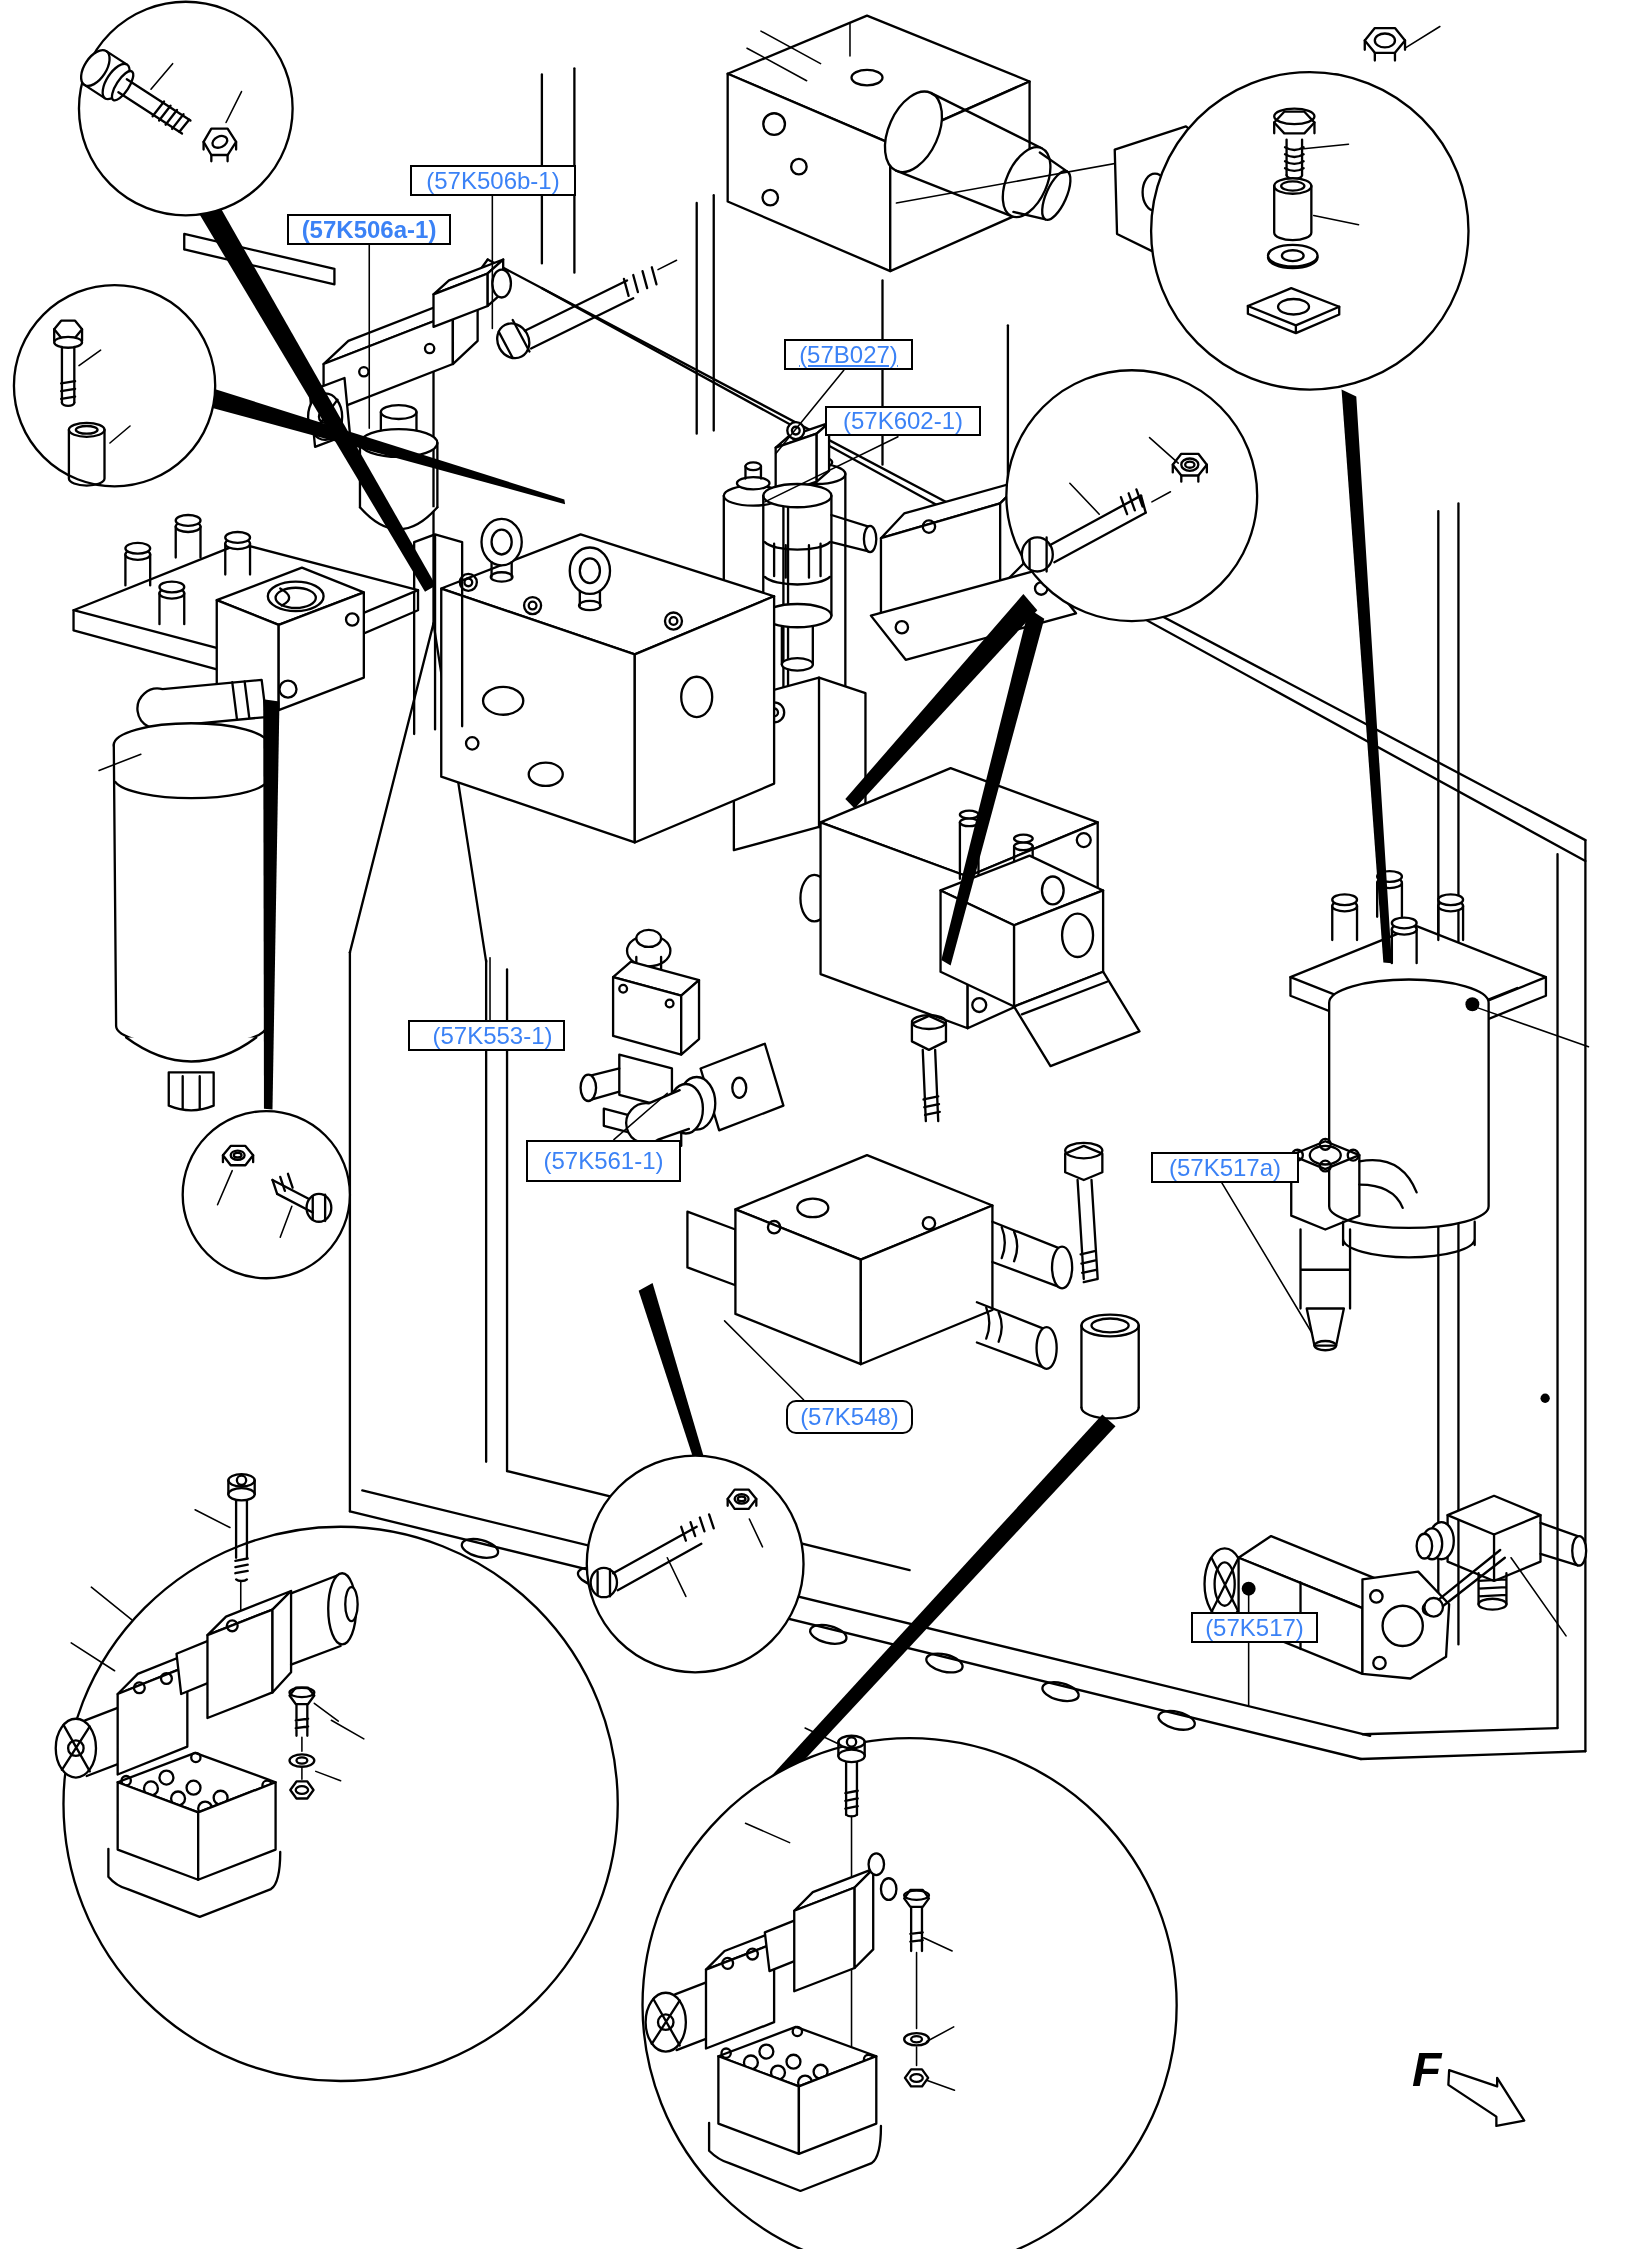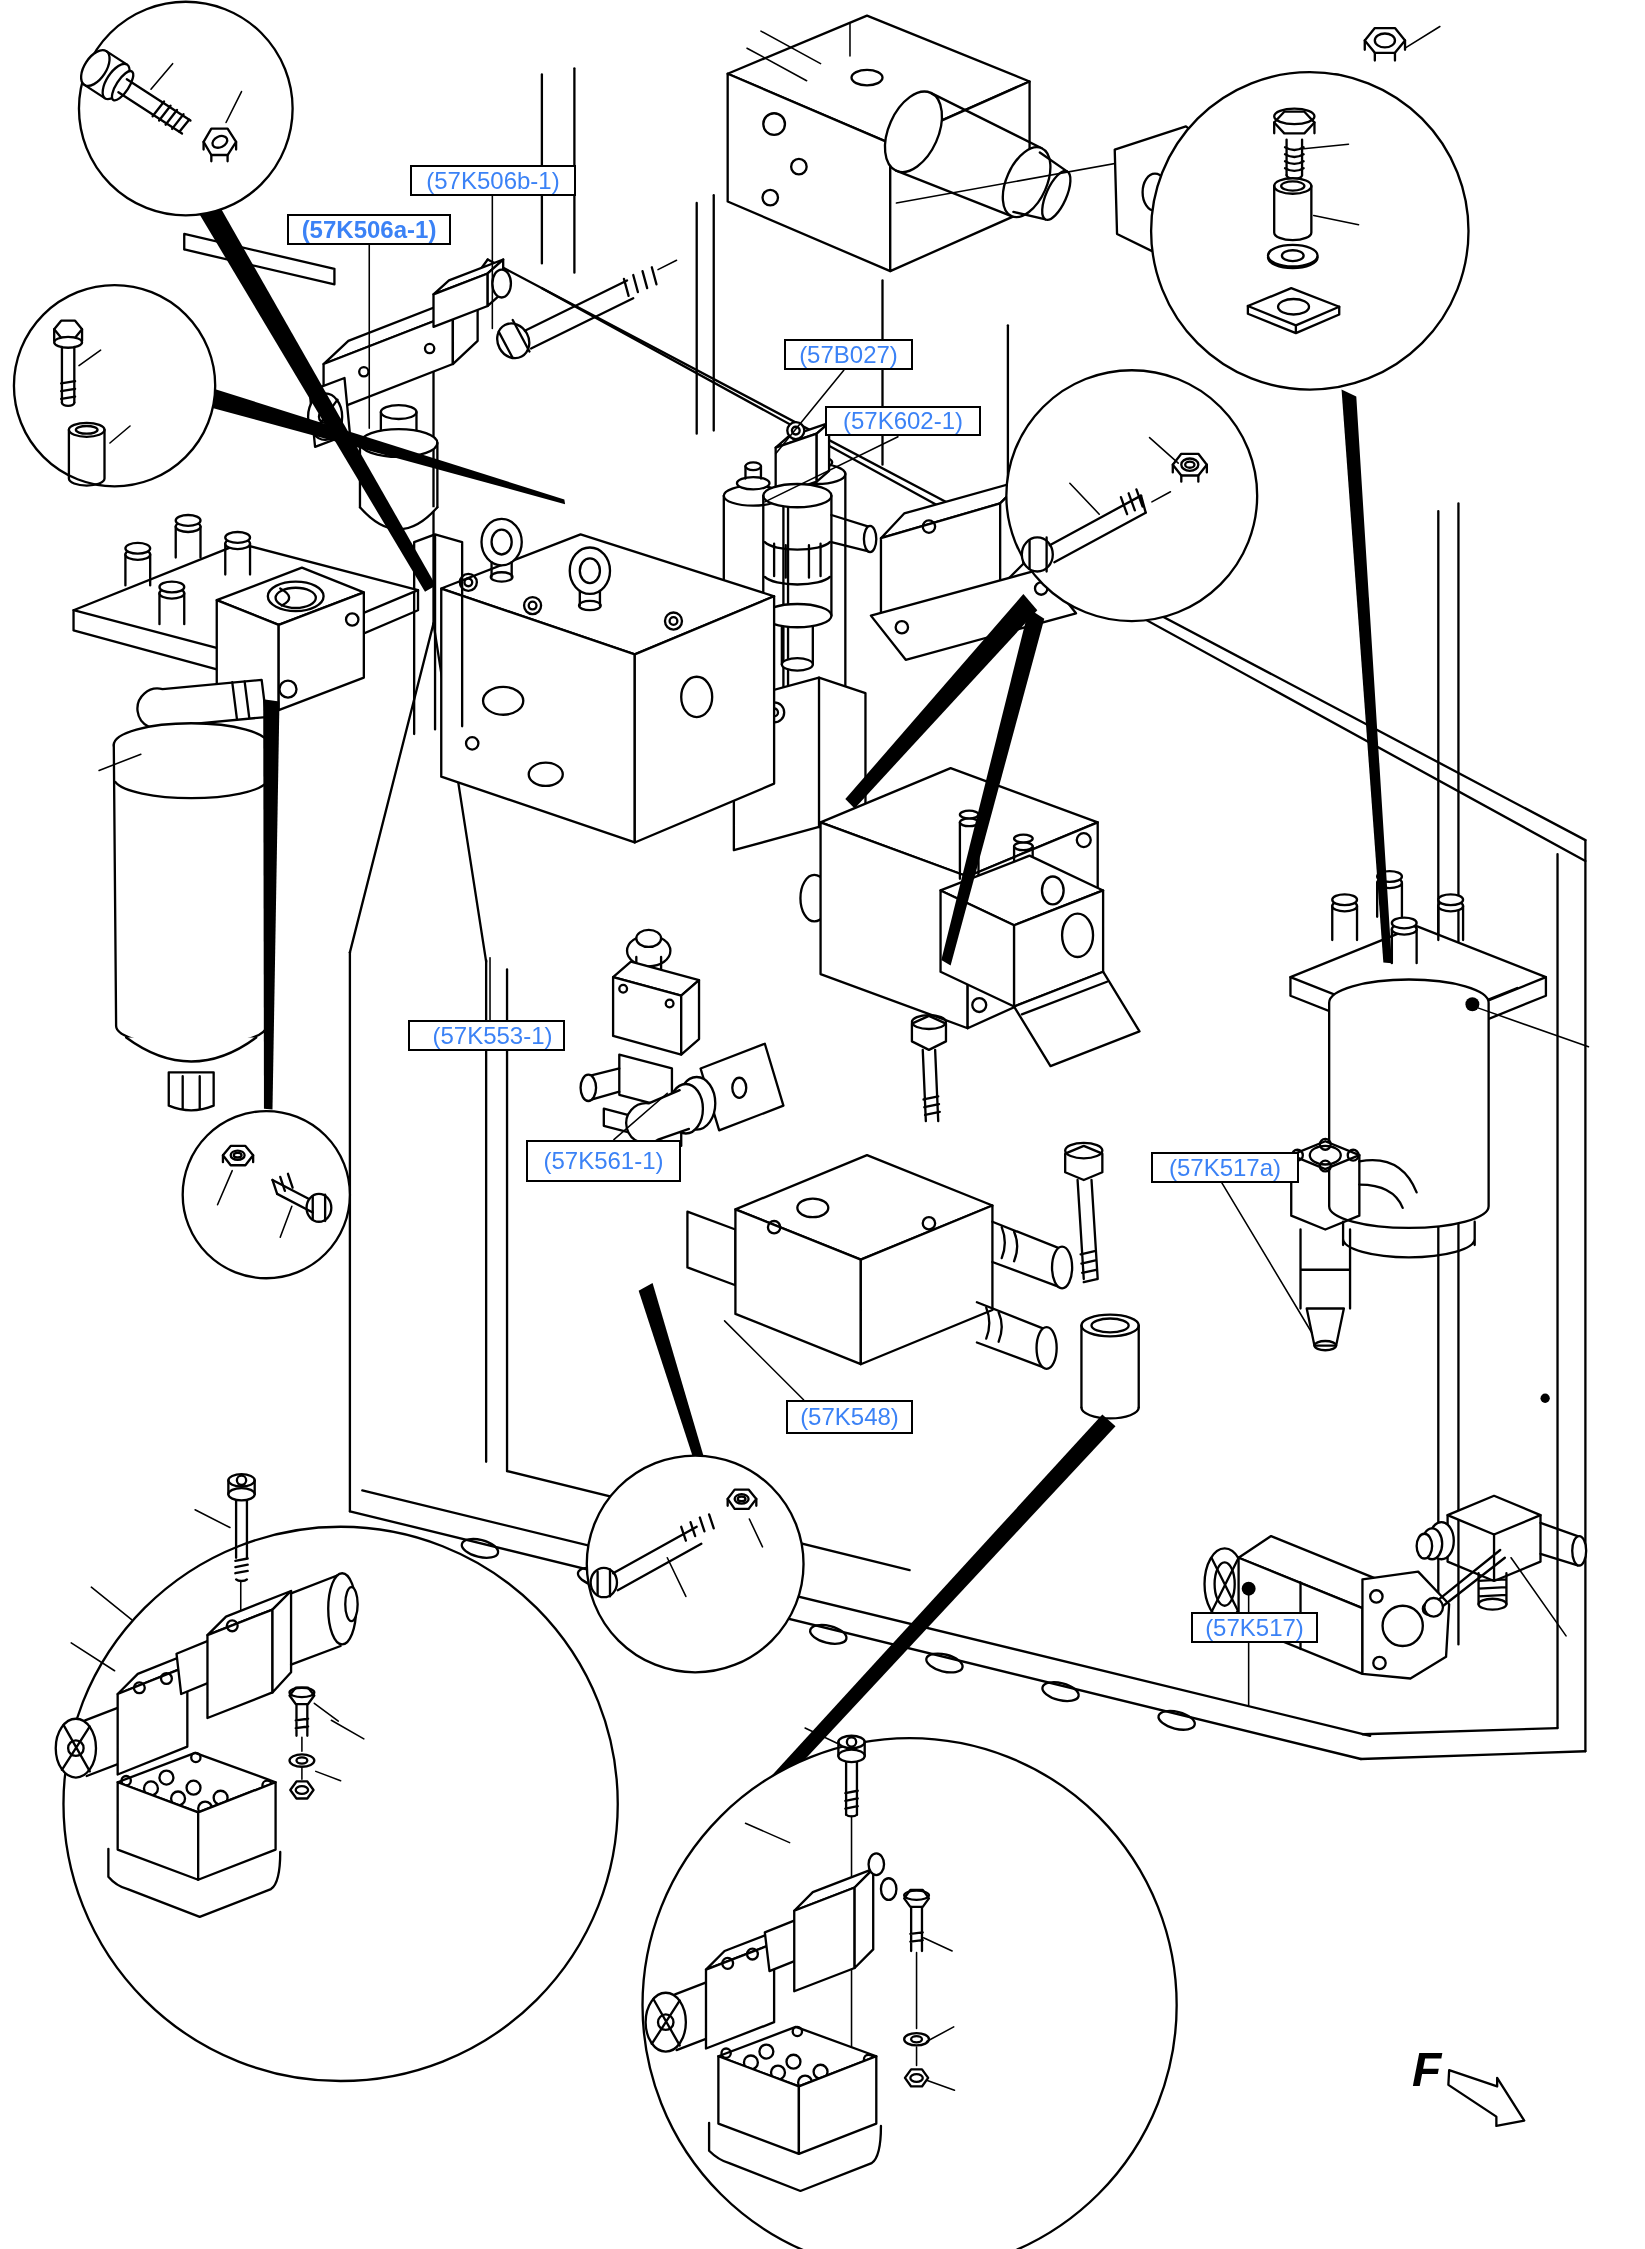--- a/index.html
+++ b/index.html
@@ -643,21 +643,21 @@
   </g>
 
   <g>
     <text class="fglyph" x="1824" y="2694">F</text>
     <polygon class="fw" points="1872,2674 1934,2695 1934,2684 1969,2739 1933,2746 1933,2734 1871,2693"></polygon>
   </g>
 </svg>
 
   <div class="part-label" style="left:410px;top:165px;width:166px;height:31px;">(57K506b-1)</div>
   <div class="part-label" style="left:287px;top:214px;width:164px;height:31px;font-weight:bold;">(57K506a-1)</div>
-  <div class="part-label" style="left:784px;top:339px;width:129px;height:31px;">(57B027)</div>
+  <div class="part-label" style="left:784px;top:339px;width:129px;height:31px;text-decoration:underline;">(57B027)</div>
   <div class="part-label" style="left:825px;top:406px;width:156px;height:30px;">(57K602-1)</div>
   <div class="part-label" style="left:408px;top:1020px;width:157px;height:31px;padding-left:12px;">(57K553-1)</div>
   <div class="part-label" style="left:526px;top:1140px;width:155px;height:42px;">(57K561-1)</div>
-  <div class="part-label" style="left:786px;top:1400px;width:127px;height:34px;">(57K548)</div>
+  <div class="part-label" style="left:786px;top:1400px;width:127px;height:34px;border-radius:10px;">(57K548)</div>
   <div class="part-label" style="left:1151px;top:1152px;width:148px;height:31px;text-align:center;">(57K517a)</div>
   <div class="part-label" style="left:1191px;top:1612px;width:127px;height:31px;">(57K517)</div>
 </div>
 
 
 </body></html>

